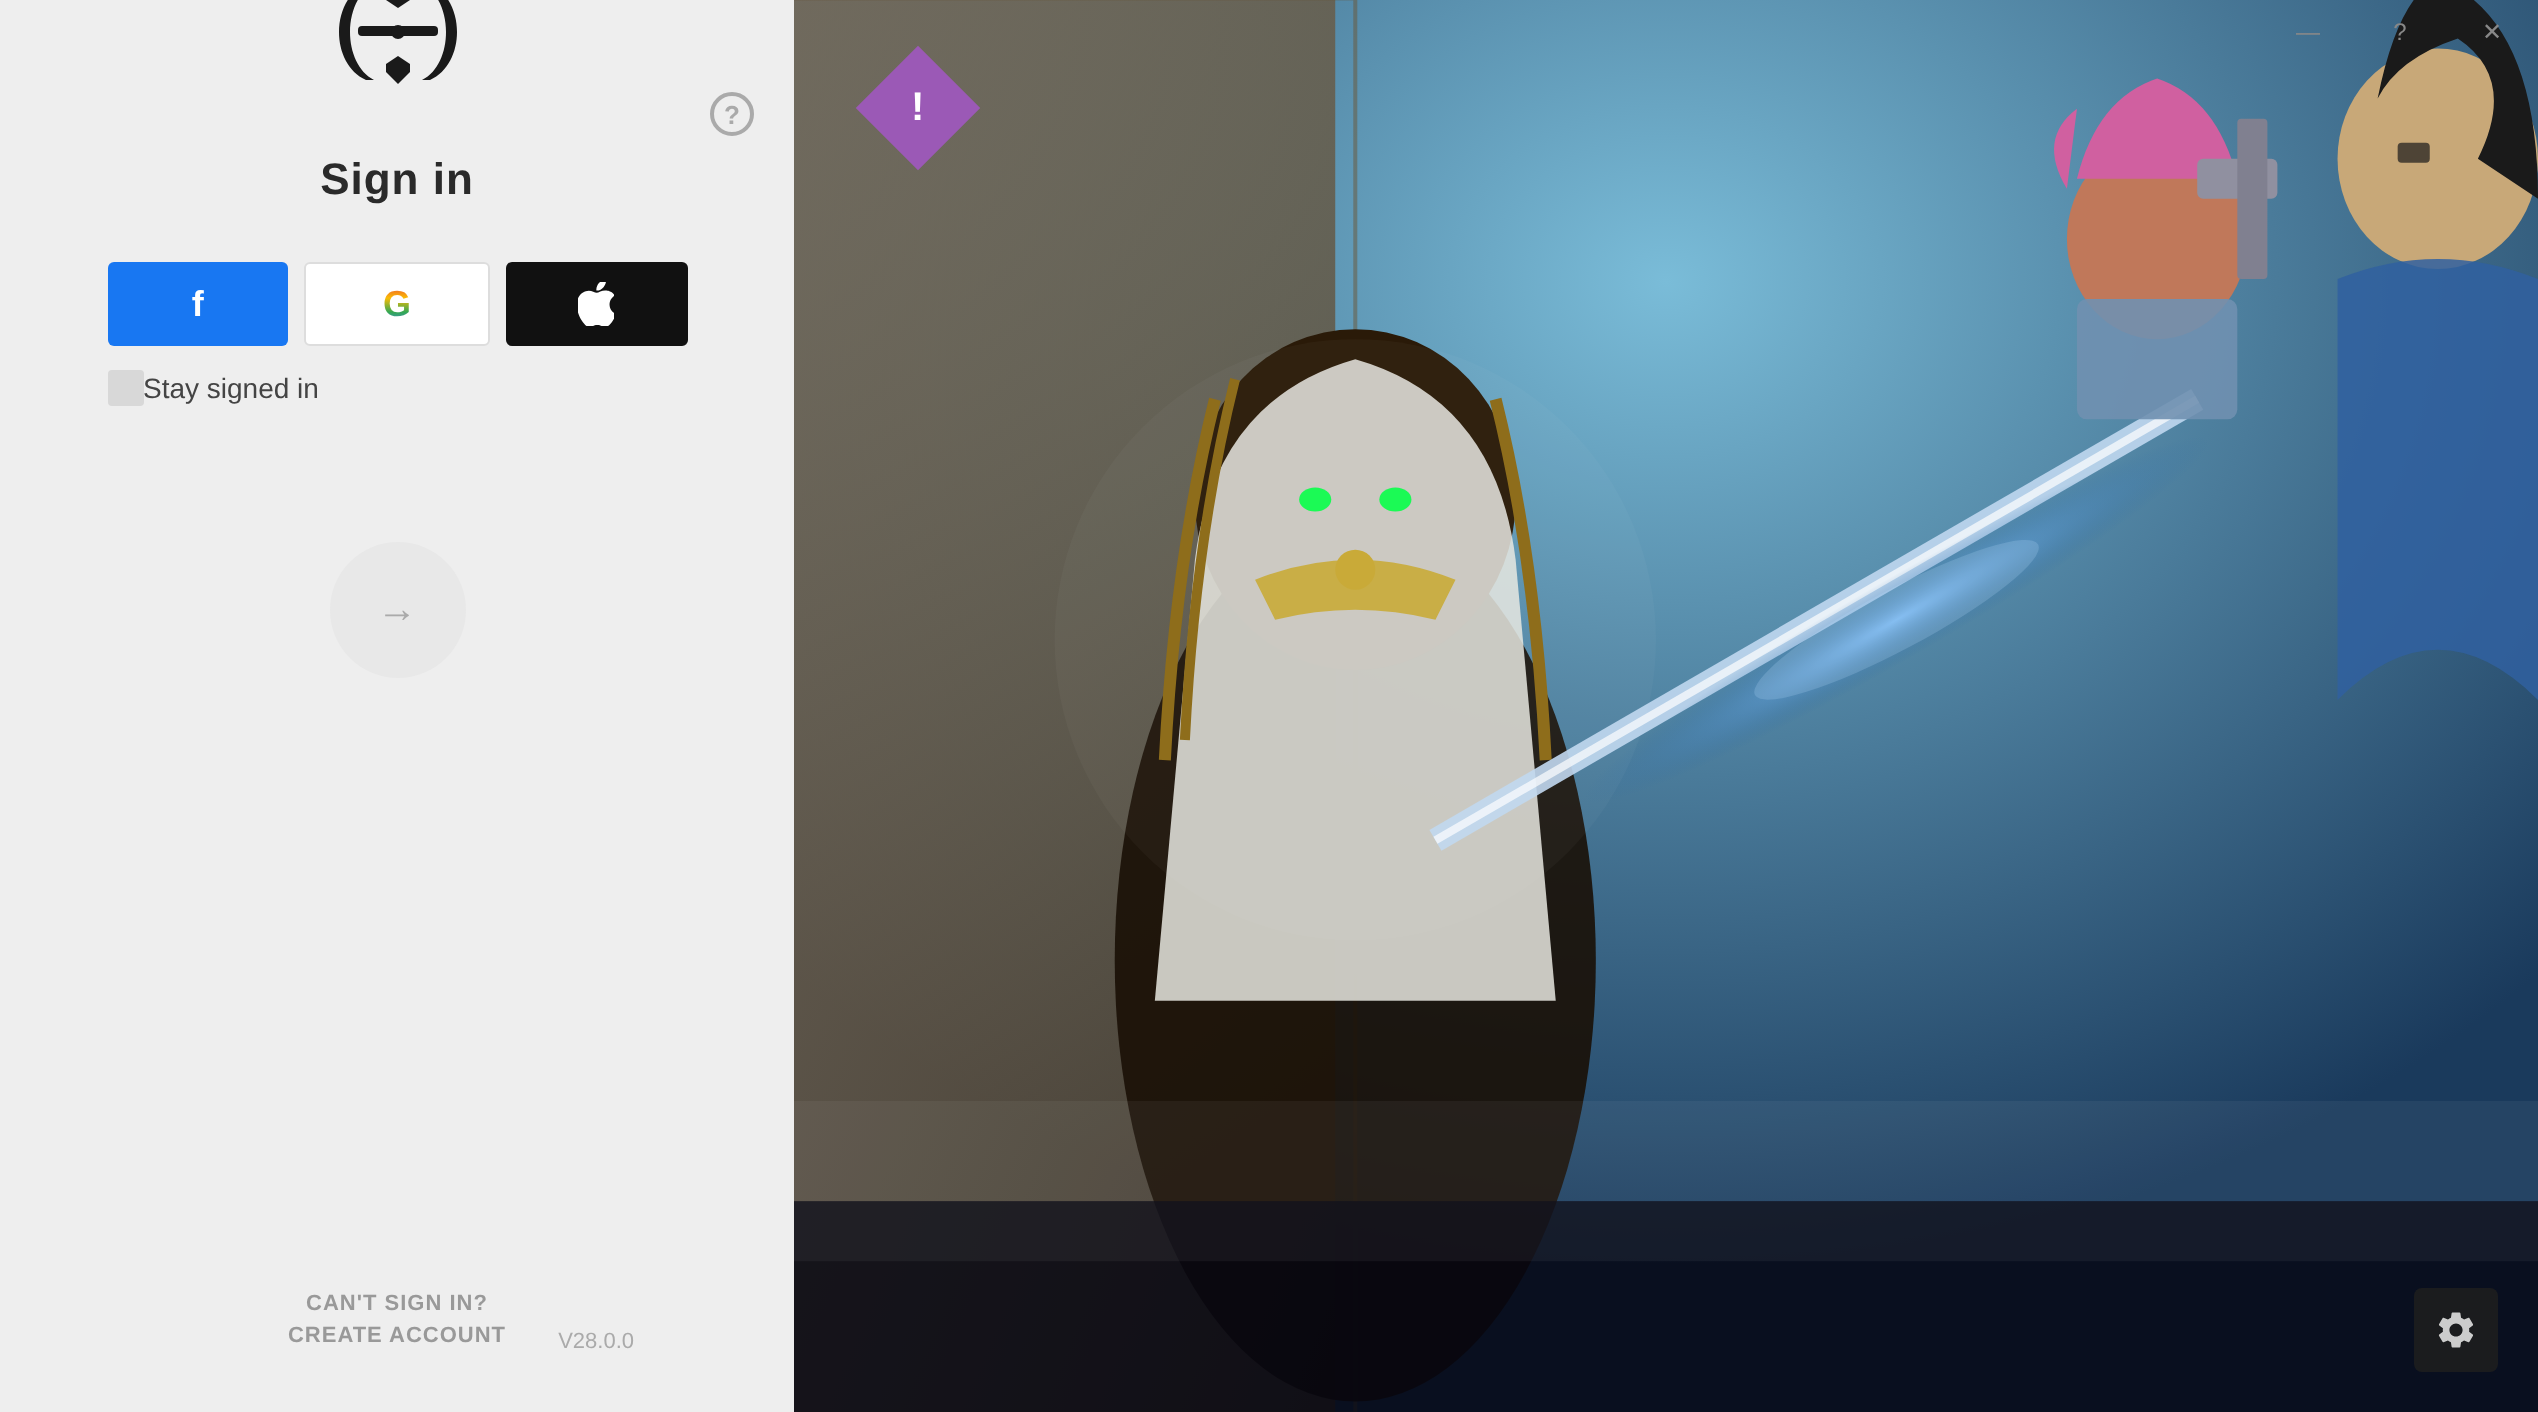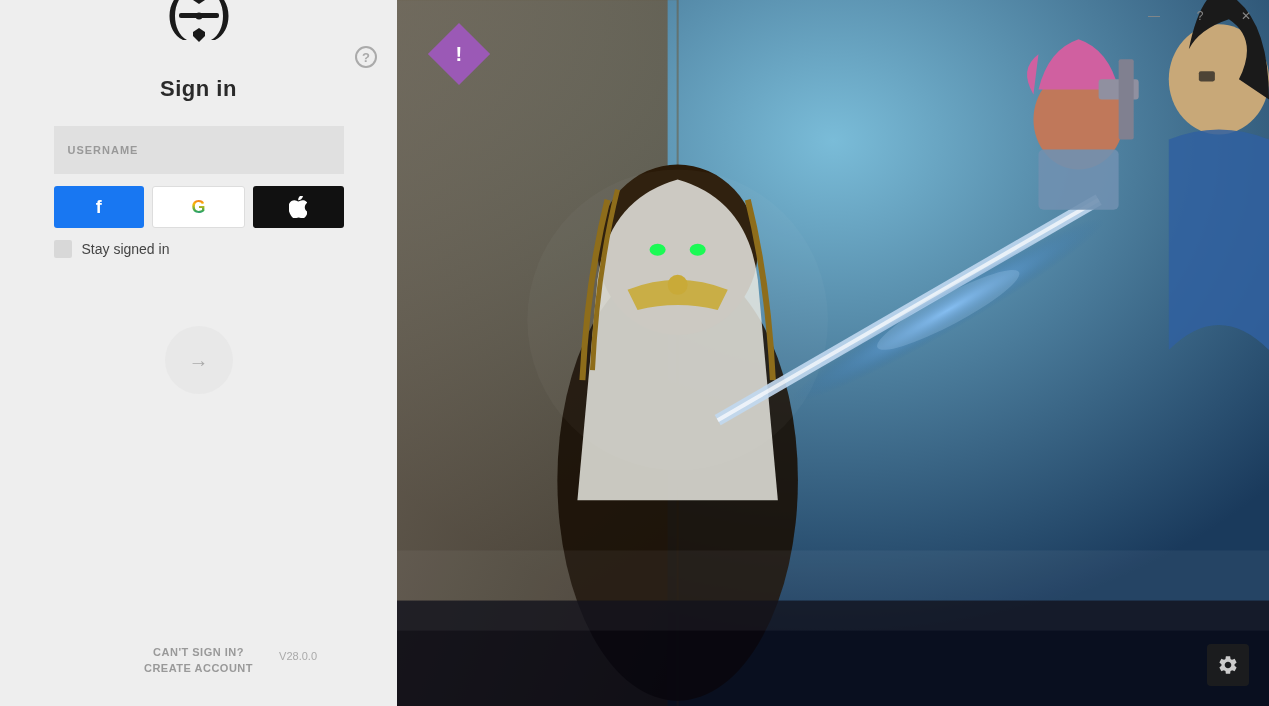--- a/index.html
+++ b/index.html
@@ -146,21 +146,20 @@
     }
 
     .sso-btn.apple {
       background: #111;
       color: white;
     }
 
     .stay-signed-in {
       display: flex;
       align-items: center;
-      gap: 10px;
       width: 290px;
       margin-bottom: 8px;
     }
 
     .checkbox {
       width: 18px;
       height: 18px;
       background: #d8d8d8;
       border: none;
       display: flex;
@@ -211,21 +210,21 @@
       font-weight: 600;
       color: #999;
       letter-spacing: 0.5px;
       text-transform: uppercase;
       cursor: pointer;
       text-decoration: none;
     }
 
     .version-text {
       position: absolute;
-      bottom: 44px;
+      bottom: 29px;
       right: 80px;
       font-size: 11px;
       color: #aaa;
     }
 
     
     .right-panel {
       flex: 1;
       height: 706px;
       position: relative;
@@ -368,21 +367,20 @@
           <path d="M30 56 L36 62 L42 56 L42 52 L36 48 L30 52 Z"></path>
 
           <circle cx="36" cy="36" r="3.5"></circle>
         </g>
       </svg>
     </div>
 
     <h1 class="sign-in-title">Sign in</h1>
 
     <div class="form-container">
-      <input class="input-field" type="text" placeholder="USERNAME" style="">
 
       <div class="sso-buttons">
         <button class="sso-btn facebook">
           <span class="fb-f">f</span>
         </button>
         <button class="sso-btn google">
           <span class="google-g">G</span>
         </button>
         <button class="sso-btn apple">
           <svg width="18" height="22" viewBox="0 0 18 22" fill="white">

